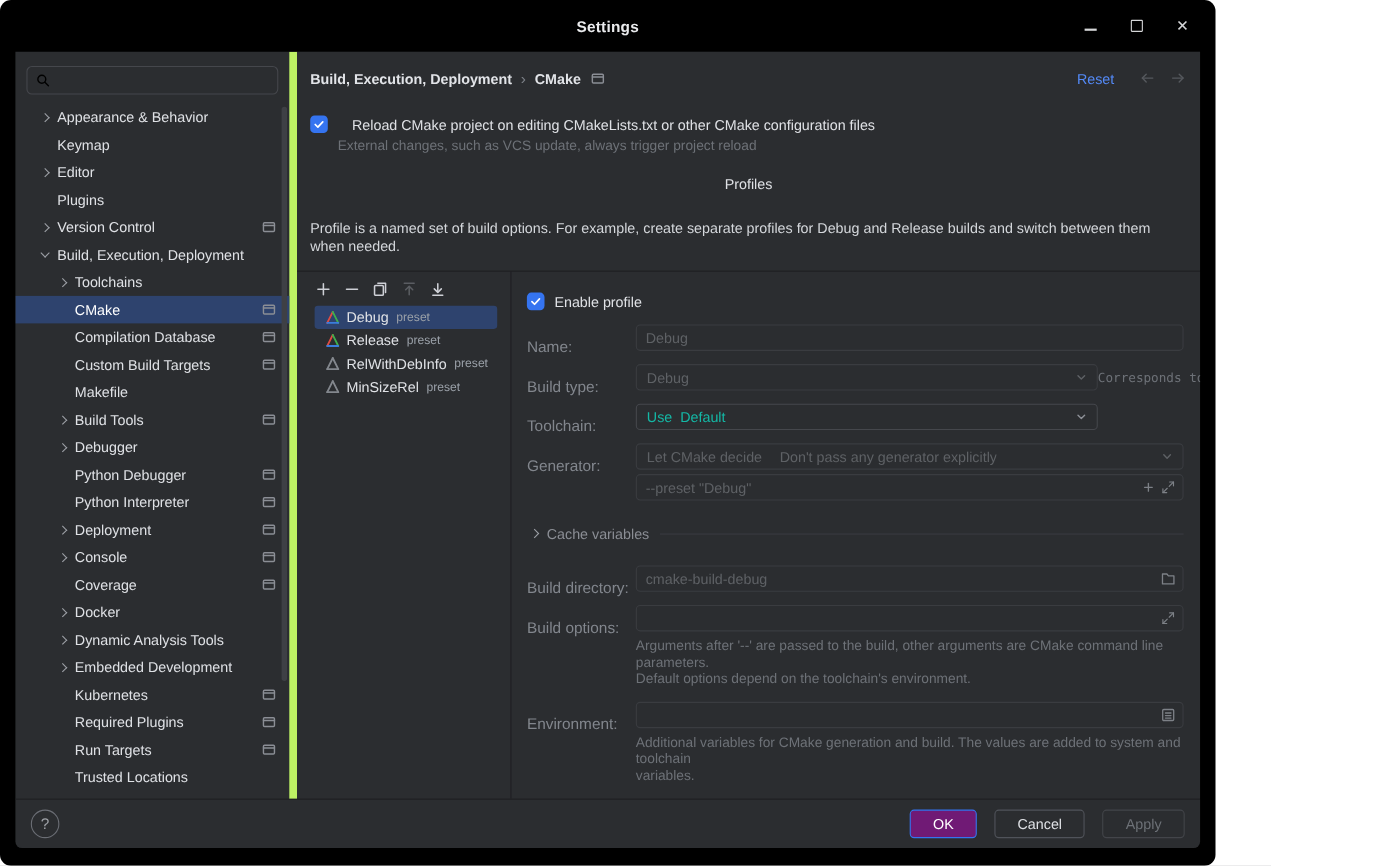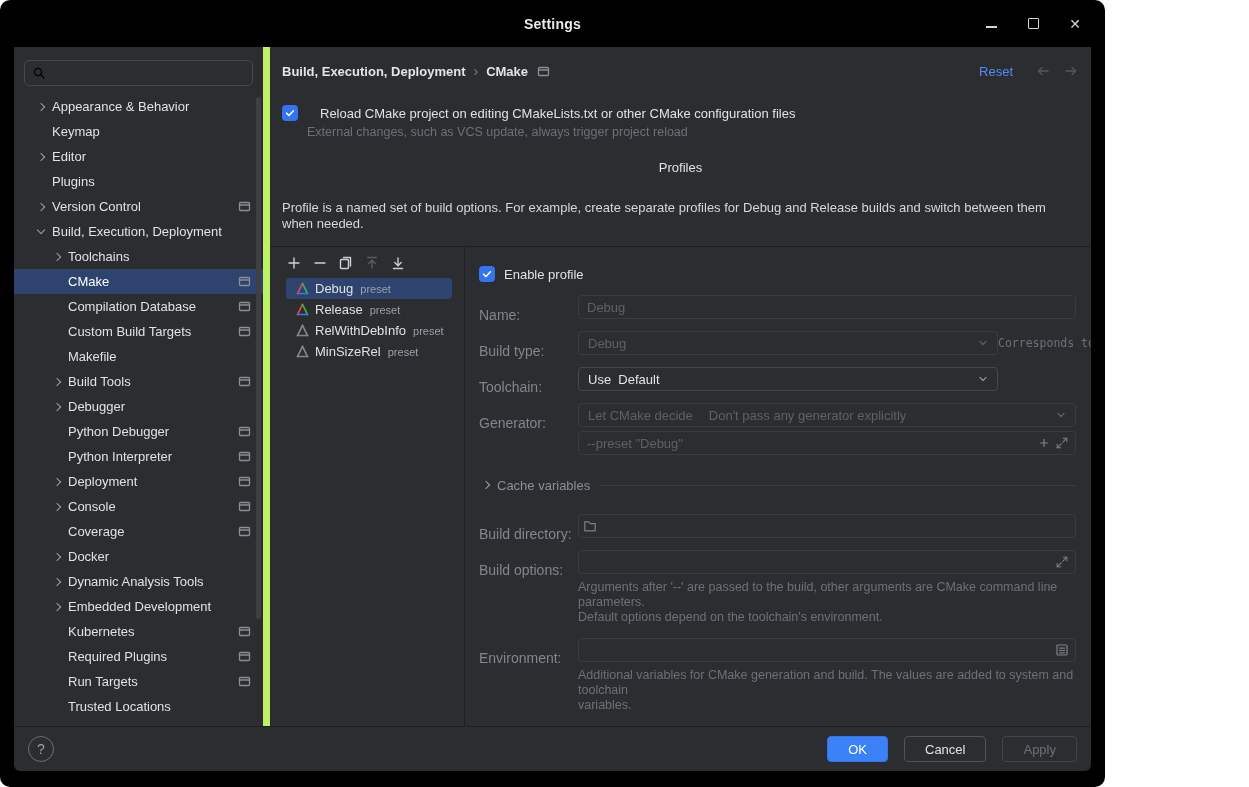--- a/index.html
+++ b/index.html
@@ -85,21 +85,21 @@
   .fld,.combo,.fldwrap{box-sizing:border-box;height:24px;border:1px solid #45474c;border-radius:4px;background:#2b2d30;color:#dfe1e5;font-size:13px;}
   .fld{padding:0 8px;outline:none;font-family:inherit;}
   .grow{flex:1;min-width:0;}
   .dis{border-color:#3a3c40;color:#5e6165;}
   .combo{display:flex;align-items:center;padding:0 7px 0 9px;gap:6px;}
   .combo .val{white-space:pre;}
   .combo.dis .val{color:#5e6165;}
   .combo .cbx-chev{margin-left:auto;color:#8b8e95;display:inline-flex;}
   .combo.dis .cbx-chev{color:#5e6165;}
   .w424{width:420px;flex:0 0 420px;}
-  .combo-val-lit{color:#e5e5e5;}
+  .combo-val-lit{color:#14b8a6;}
   .gen-hint{color:#5e6165;margin-left:10px;white-space:nowrap;overflow:hidden;}
   .mono-note{margin-left:auto;color:#6d7177;font-family:"DejaVu Sans Mono","Liberation Mono",monospace;font-size:11.5px;white-space:nowrap;}
   .label-link-row{height:18px;}
   .opts-link{margin-left:auto;color:#757980;font-size:12.5px;}
   .opts-field-row{margin-top:4px;}
   .indent-field{margin-left:99px;}
   .mono-input{font-family:"DejaVu Sans Mono","Liberation Mono",monospace;font-size:12px;color:#6a6e75;}
   .fldwrap{display:flex;align-items:center;padding:0 6px 0 0;}
   .fldwrap input{flex:1;min-width:0;height:100%;background:transparent;border:none;outline:none;padding:0 8px;color:#5e6165;font-size:13px;font-family:inherit;}
   .fldwrap .ficon{display:inline-flex;color:#7d8187;margin-left:4px;}
@@ -109,21 +109,21 @@
   .cache-row .hline{margin-left:6px;}
   .mt19{margin-top:19px;}
   .form-hint{margin:6px 0 0 99px;color:#6d7177;font-size:12.5px;line-height:15px;white-space:pre-line;}
   .form-hint.gap-b{margin-bottom:13px;}
 
   
   .footer{flex:0 0 44px;border-top:1px solid #1e1f22;display:flex;align-items:center;padding:0 14px;}
   .help-btn{width:26px;height:26px;border:1.5px solid #6b6e75;border-radius:50%;color:#9da0a6;display:inline-flex;align-items:center;justify-content:center;font-size:14px;box-sizing:border-box;}
   .btn-group{margin-left:auto;display:flex;align-items:center;gap:16px;}
   .btn{height:26px;border-radius:4px;font-size:13px;font-family:inherit;display:inline-flex;align-items:center;justify-content:center;padding:0 20px;background:transparent;border:1px solid #50535a;color:#dfe1e5;}
-  .btn.primary{background:#3b82f6;border-color:#3574f0;color:#ffffff;}
+  .btn.primary{background:#701a75;border-color:#3574f0;color:#ffffff;}
   .btn.disabled{border-color:#43454a;color:#6d7177;}
 
   .icon-svg{stroke:currentColor;fill:none;stroke-width:1.3;stroke-linecap:round;stroke-linejoin:round;}
 </style>
 </head>
 <body>
 
 <div class="screen" data-interactable="false">
 
   <div class="titlebar" data-interactable="false">
@@ -644,20 +644,21 @@
 
             <div class="cache-row" data-interactable="true">
               <span class="chev c-r" data-interactable="false"></span>
               <span class="cache-label" data-interactable="false">Cache variables</span>
               <span class="hline" data-interactable="false"></span>
             </div>
 
             <div class="form-row mt19">
               <span class="flabel" data-interactable="false">Build directory:</span>
               <div class="fldwrap dis grow" data-interactable="false">
+                <input data-interactable="true" value="cmake-build-debug" style="">
                 <span class="ficon" data-interactable="true">
                     <svg width="14" height="14" viewBox="0 0 14 14">
                       <path d="M1.8 11.8 V2.8 H5.8 L7.2 4.6 H12.2 V11.8 Z"></path>
                     </svg>
                   </span>
               </div>
             </div>
 
             <div class="form-row">
               <span class="flabel" data-interactable="false">Build options:</span>

